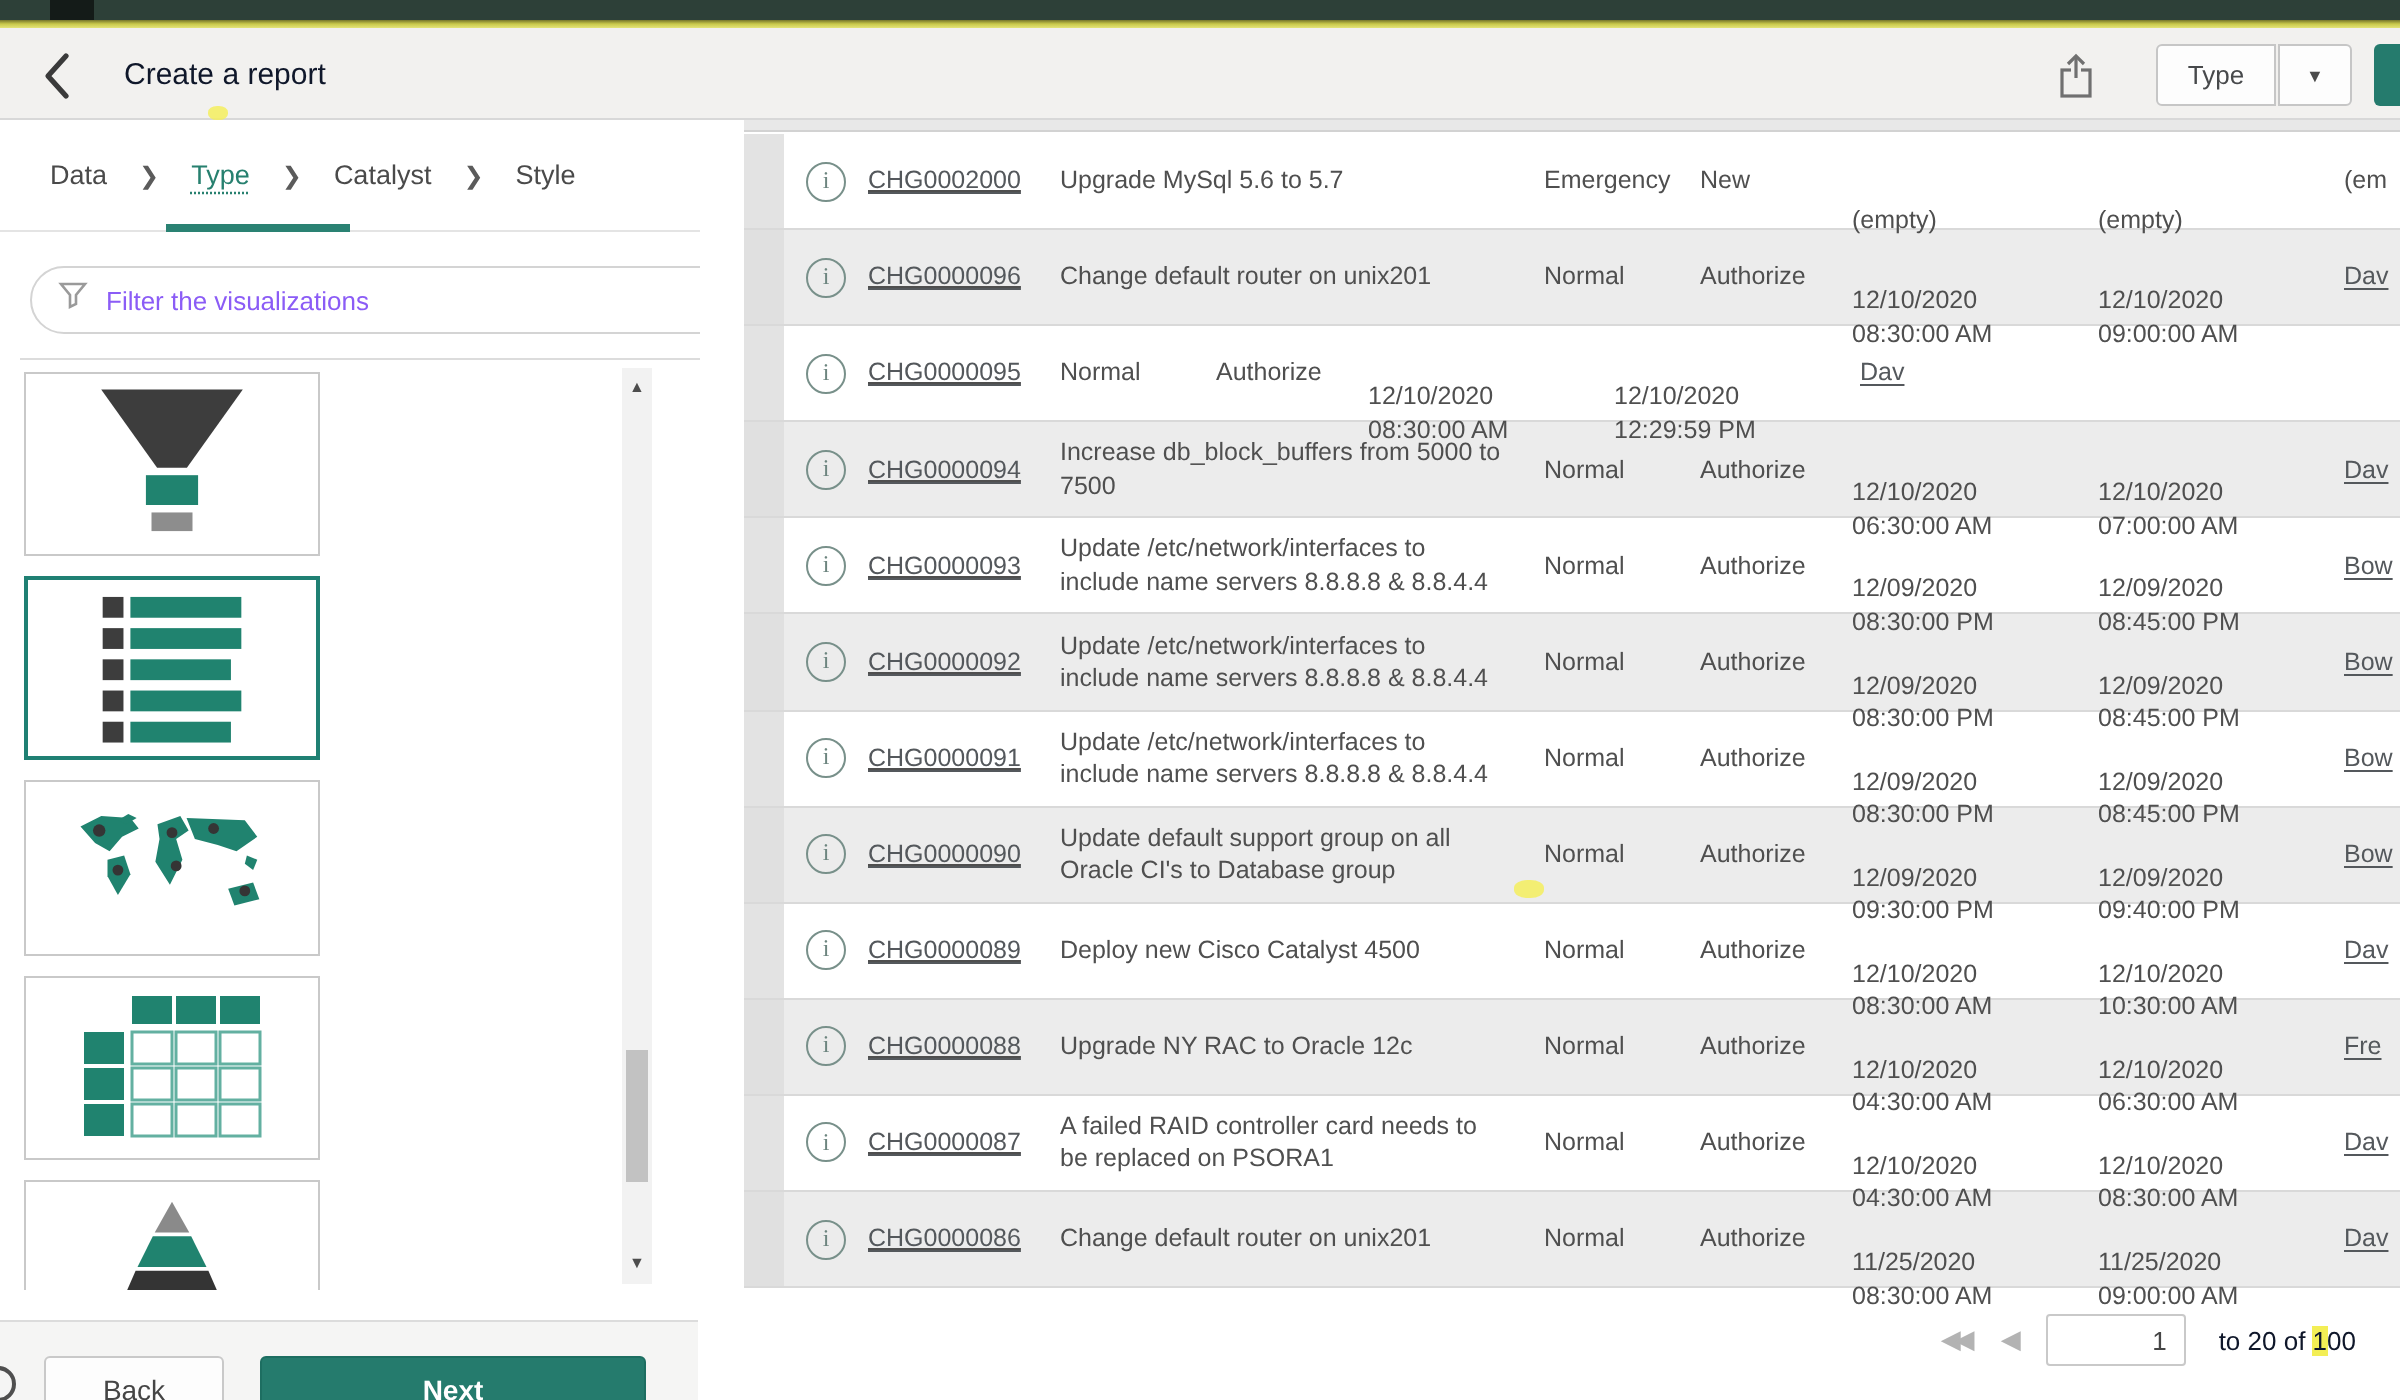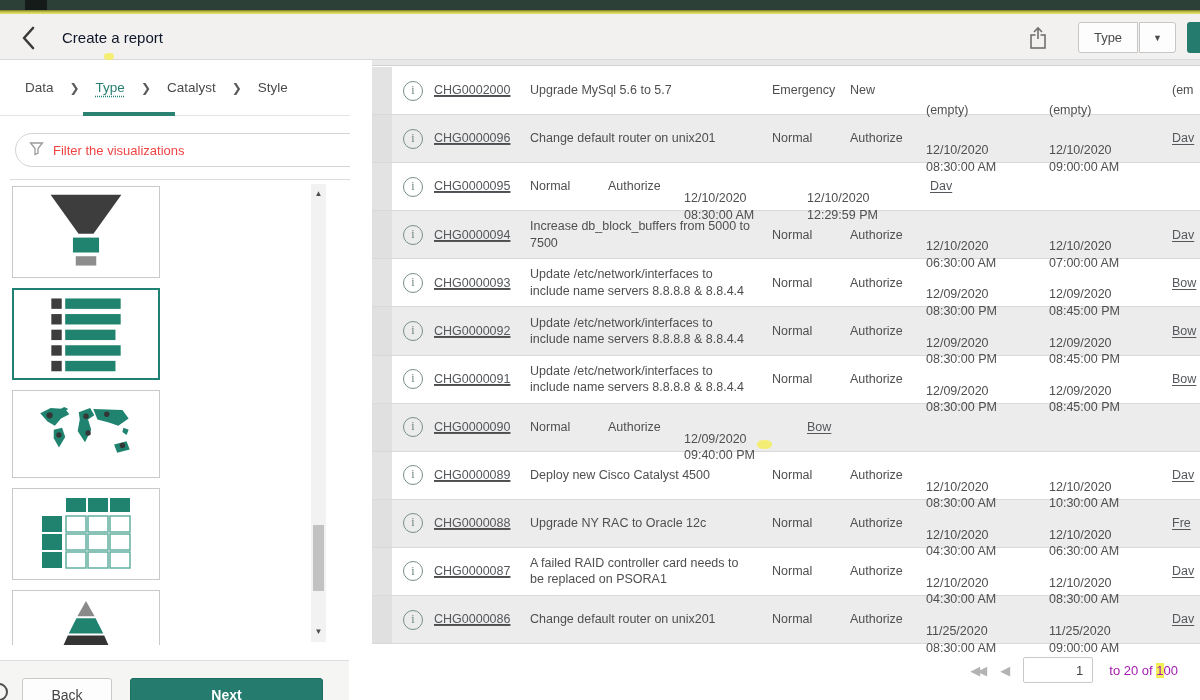--- a/index.html
+++ b/index.html
@@ -27,21 +27,21 @@
   
   .left-panel { position:absolute; left:0; top:60px; width:408px; height:640px; background:#fff; border-right:1px solid #cfcfcf; }
   .breadcrumb { position:relative; height:56px; border-bottom:1px solid #e4e4e4; display:flex; align-items:center; padding-left:25px; }
   .bc-item { font-size:13.5px; color:#4a4a4a; cursor:pointer; }
   .bc-item.active { color:#27806f; text-decoration:underline dotted; text-underline-offset:4px; }
   .bc-sep { color:#5b5b5b; font-size:12px; margin:0 16px; }
   .active-bar { position:absolute; left:83px; bottom:-1px; width:92px; height:4px; background:#2a8273; }
 
   .filter-box { margin:17px 15px 0 15px; height:34px; border:1px solid #d4d4d4; border-radius:17px; background:#fff;
       display:flex; align-items:center; padding-left:13px; }
-  .filter-box .ph { font-size:13px; color:#ef4444; margin-left:9px; }
+  .filter-box .ph { font-size:13px; color:#8b5cf6; margin-left:9px; }
   .panel-divider { margin:12px 15px 0 10px; border-bottom:1px solid #dcdcdc; }
 
   .viz-list { position:absolute; left:0; top:120px; width:349px; height:465px; overflow:hidden; background:#fff; }
   .viz-card { position:absolute; left:12px; width:148px; background:#fff; border:1px solid #c9c9c9;
       display:flex; align-items:center; justify-content:center; cursor:pointer; }
   .viz-card.selected { border:2px solid #1f8073; }
   .vc-funnel { top:6px;  height:92px; }
   .vc-list   { top:108px; height:92px; }
   .vc-map    { top:210px; height:88px; }
   .vc-pivot  { top:308px; height:92px; }
@@ -77,21 +77,21 @@
   .c-priority { width:78px; }
   .c-state { width:76px; }
   .c-start, .c-end { width:123px; padding-right:10px;margin-top:40px; }
   .c-assigned { flex:1 1 auto; overflow:hidden; white-space:nowrap; }
   .c-assigned .lnk { color:#54585c; text-decoration:underline; text-underline-offset:2px; cursor:pointer; }
 
   .pagination { position:absolute; left:0; top:597px; width:840px; display:flex; align-items:center; justify-content:flex-end; gap:16px; }
   .pg-arrows { color:#b3b3b3; font-size:13px; letter-spacing:-3px; cursor:pointer; }
   .pg-input { width:70px; height:26px; border:1px solid #c9c9c9; border-radius:2px; font-size:13px; color:#454545;
       text-align:right; padding-right:9px; font-family:"Liberation Sans",sans-serif; }
-  .pg-label { font-size:13px; color:#a21caf; margin-right:12px; }
+  .pg-label { font-size:13px; color:#0f172a; margin-right:12px; }
   .pg-label .hl { background:#f3ee55; }
 
   
   .artifact { position:absolute; background:#f4ee5e; opacity:.85; border-radius:45%; }
   .a1 { left:104px; top:53px; width:10px; height:7px; }
   .a2 { left:757px; top:440px; width:15px; height:9px; }
 </style>
 </head>
 <body>
 
@@ -335,22 +335,24 @@
           <div class="cell c-start">12/09/2020 08:30:00 PM</div>
           <div class="cell c-end">12/09/2020 08:45:00 PM</div>
           <div class="cell c-assigned"><span class="lnk">Bow</span></div>
         </div>
         <div class="trow alt">
           <div class="cell c-gutter"></div>
           <div class="cell c-info">
             <span class="info-circle">i</span>
           </div>
           <div class="cell c-number"><span>CHG0000090</span></div>
-          <div class="cell c-priority">Normal</div>
-          <div class="cell c-state">Authorize</div>
+          <div class="cell c-desc">Update default support group on all Oracle CI's to Database group</div>
+          <div class="cell c-priority">Normal</div>
+          <div class="cell c-state">Authorize</div>
+          <div class="cell c-start">12/09/2020 09:30:00 PM</div>
           <div class="cell c-end">12/09/2020 09:40:00 PM</div>
           <div class="cell c-assigned"><span class="lnk">Bow</span></div>
         </div>
         <div class="trow">
           <div class="cell c-gutter"></div>
           <div class="cell c-info">
             <span class="info-circle">i</span>
           </div>
           <div class="cell c-number"><span>CHG0000089</span></div>
           <div class="cell c-desc">Deploy new Cisco Catalyst 4500</div>

